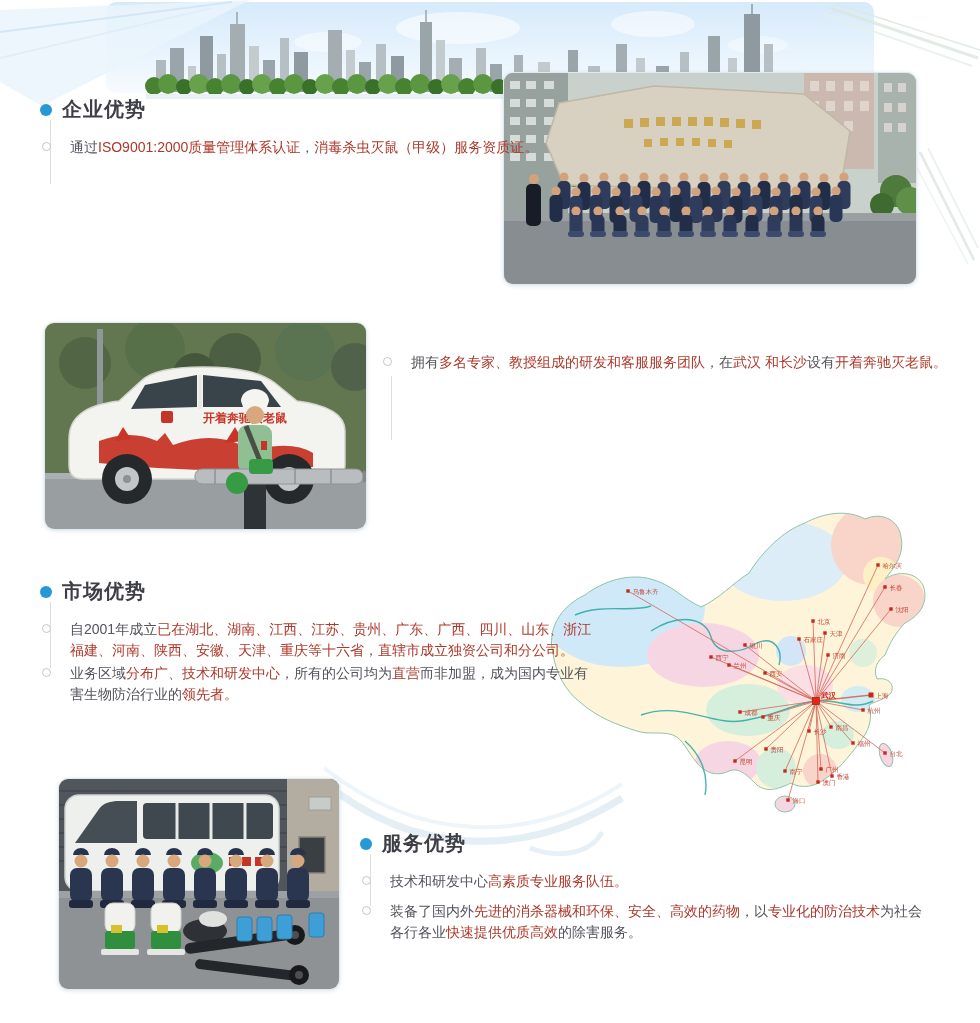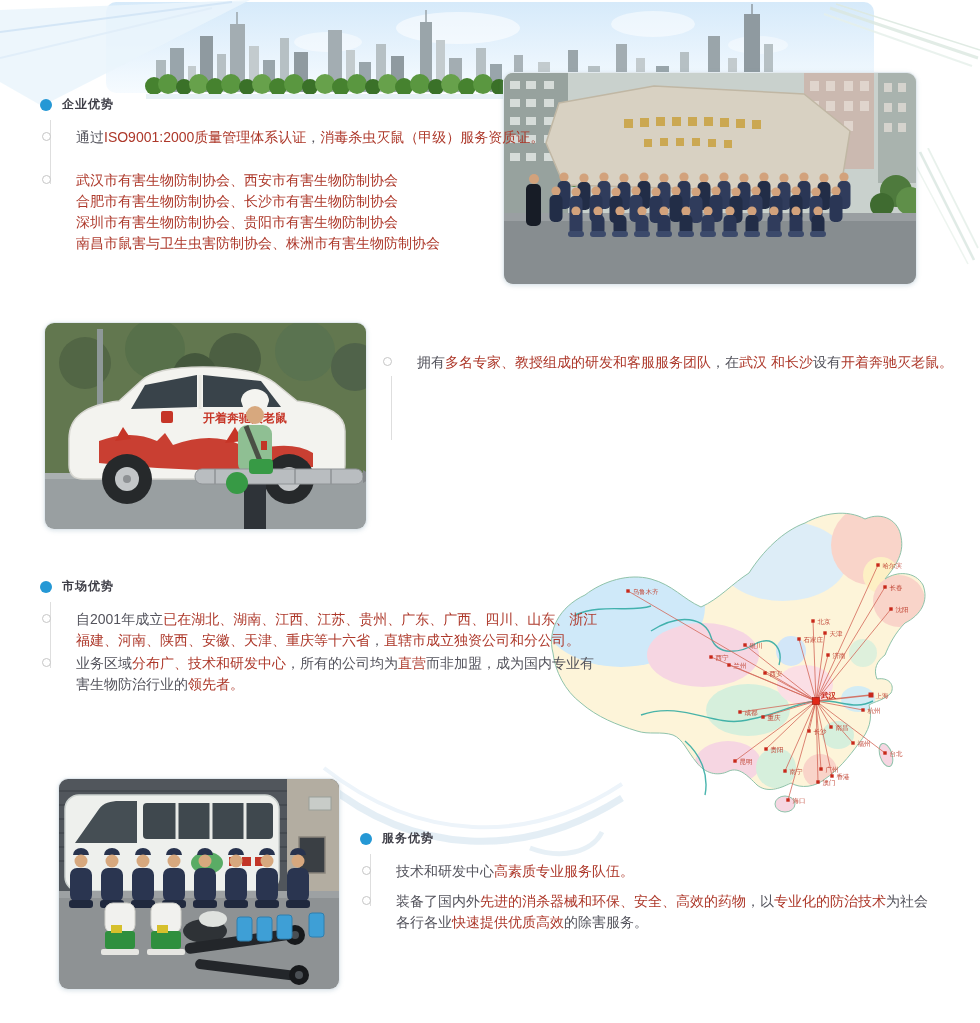--- a/index.html
+++ b/index.html
@@ -7,22 +7,22 @@
   .page{position:relative;width:980px;height:1023px;background:#fff;overflow:hidden;
         font-family:"Liberation Sans","DejaVu Sans",sans-serif}
   .decor{position:absolute;pointer-events:none}
   .photo{position:absolute;border-radius:10px;overflow:hidden;border:1px solid #e2e9ee;
          box-shadow:0 1px 4px rgba(130,160,180,.28);background:#fff}
   .photo svg{display:block}
   .section{position:absolute}
   .rail{position:absolute;left:10px;top:24px;width:1px;background:#dedede}
   .s-head{display:flex;align-items:center;gap:10px;margin-bottom:14px;position:relative}
   .tbullet{width:12px;height:12px;border-radius:50%;background:#2598d5;flex:none}
-  .stitle{font-size:12px;font-weight:bold;color:#3e3e47;letter-spacing:1px}
-  .para{display:flex;gap:25px;margin-bottom:var(--pgap,22px);position:relative}
+  .stitle{font-size:20px;font-weight:bold;color:#3e3e47;letter-spacing:1px}
+  .para{display:flex;gap:19px;margin-bottom:var(--pgap,22px);position:relative}
   .pbullet{flex:none;width:9px;height:9px;border-radius:50%;border:1px solid #c6c6c6;background:#fff;margin:5px 0 0 2px}
   .ptext{font-size:14px;line-height:21px;white-space:nowrap}
   .seg-dark{color:#53535c}
   .seg-red{color:#ad382a}
 </style>
 </head>
 <body>
 
 <div class="page">
 
@@ -579,24 +579,20 @@
     <div class="rail" style="height:64px"></div>
     <div class="s-head">
       <span class="tbullet"></span>
       <span class="stitle">企业优势</span>
     </div>
     <div class="paras">
         <div class="para">
           <span class="pbullet"></span>
           <span class="ptext"><span class="seg-dark">通过</span><span class="seg-red">ISO9001:2000质量管理体系认证</span><span class="seg-dark">，</span><span class="seg-red">消毒杀虫灭鼠（甲级）服务资质证。</span></span>
         </div>
-        <div class="para">
-          <span class="pbullet"></span>
-          <span class="ptext"><span class="seg-red">武汉市有害生物防制协会、西安市有害生物防制协会</span><br><span class="seg-red">合肥市有害生物防制协会、长沙市有害生物防制协会</span><br><span class="seg-red">深圳市有害生物防制协会、贵阳市有害生物防制协会</span><br><span class="seg-red">南昌市鼠害与卫生虫害防制协会、株洲市有害生物防制协会</span></span>
-        </div>
       </div>
   </section>
 
   <section class="section" style="left:381px;top:352px;width:595px">
     <div class="rail" style="height:64px"></div>
     <div class="paras">
         <div class="para">
           <span class="pbullet"></span>
           <span class="ptext"><span class="seg-dark">拥有</span><span class="seg-red">多名专家、教授组成的研发和客服服务团队</span><span class="seg-dark">，在</span><span class="seg-red">武汉 和长沙</span><span class="seg-dark">设有</span><span class="seg-red">开着奔驰灭老鼠。</span></span>
         </div>

